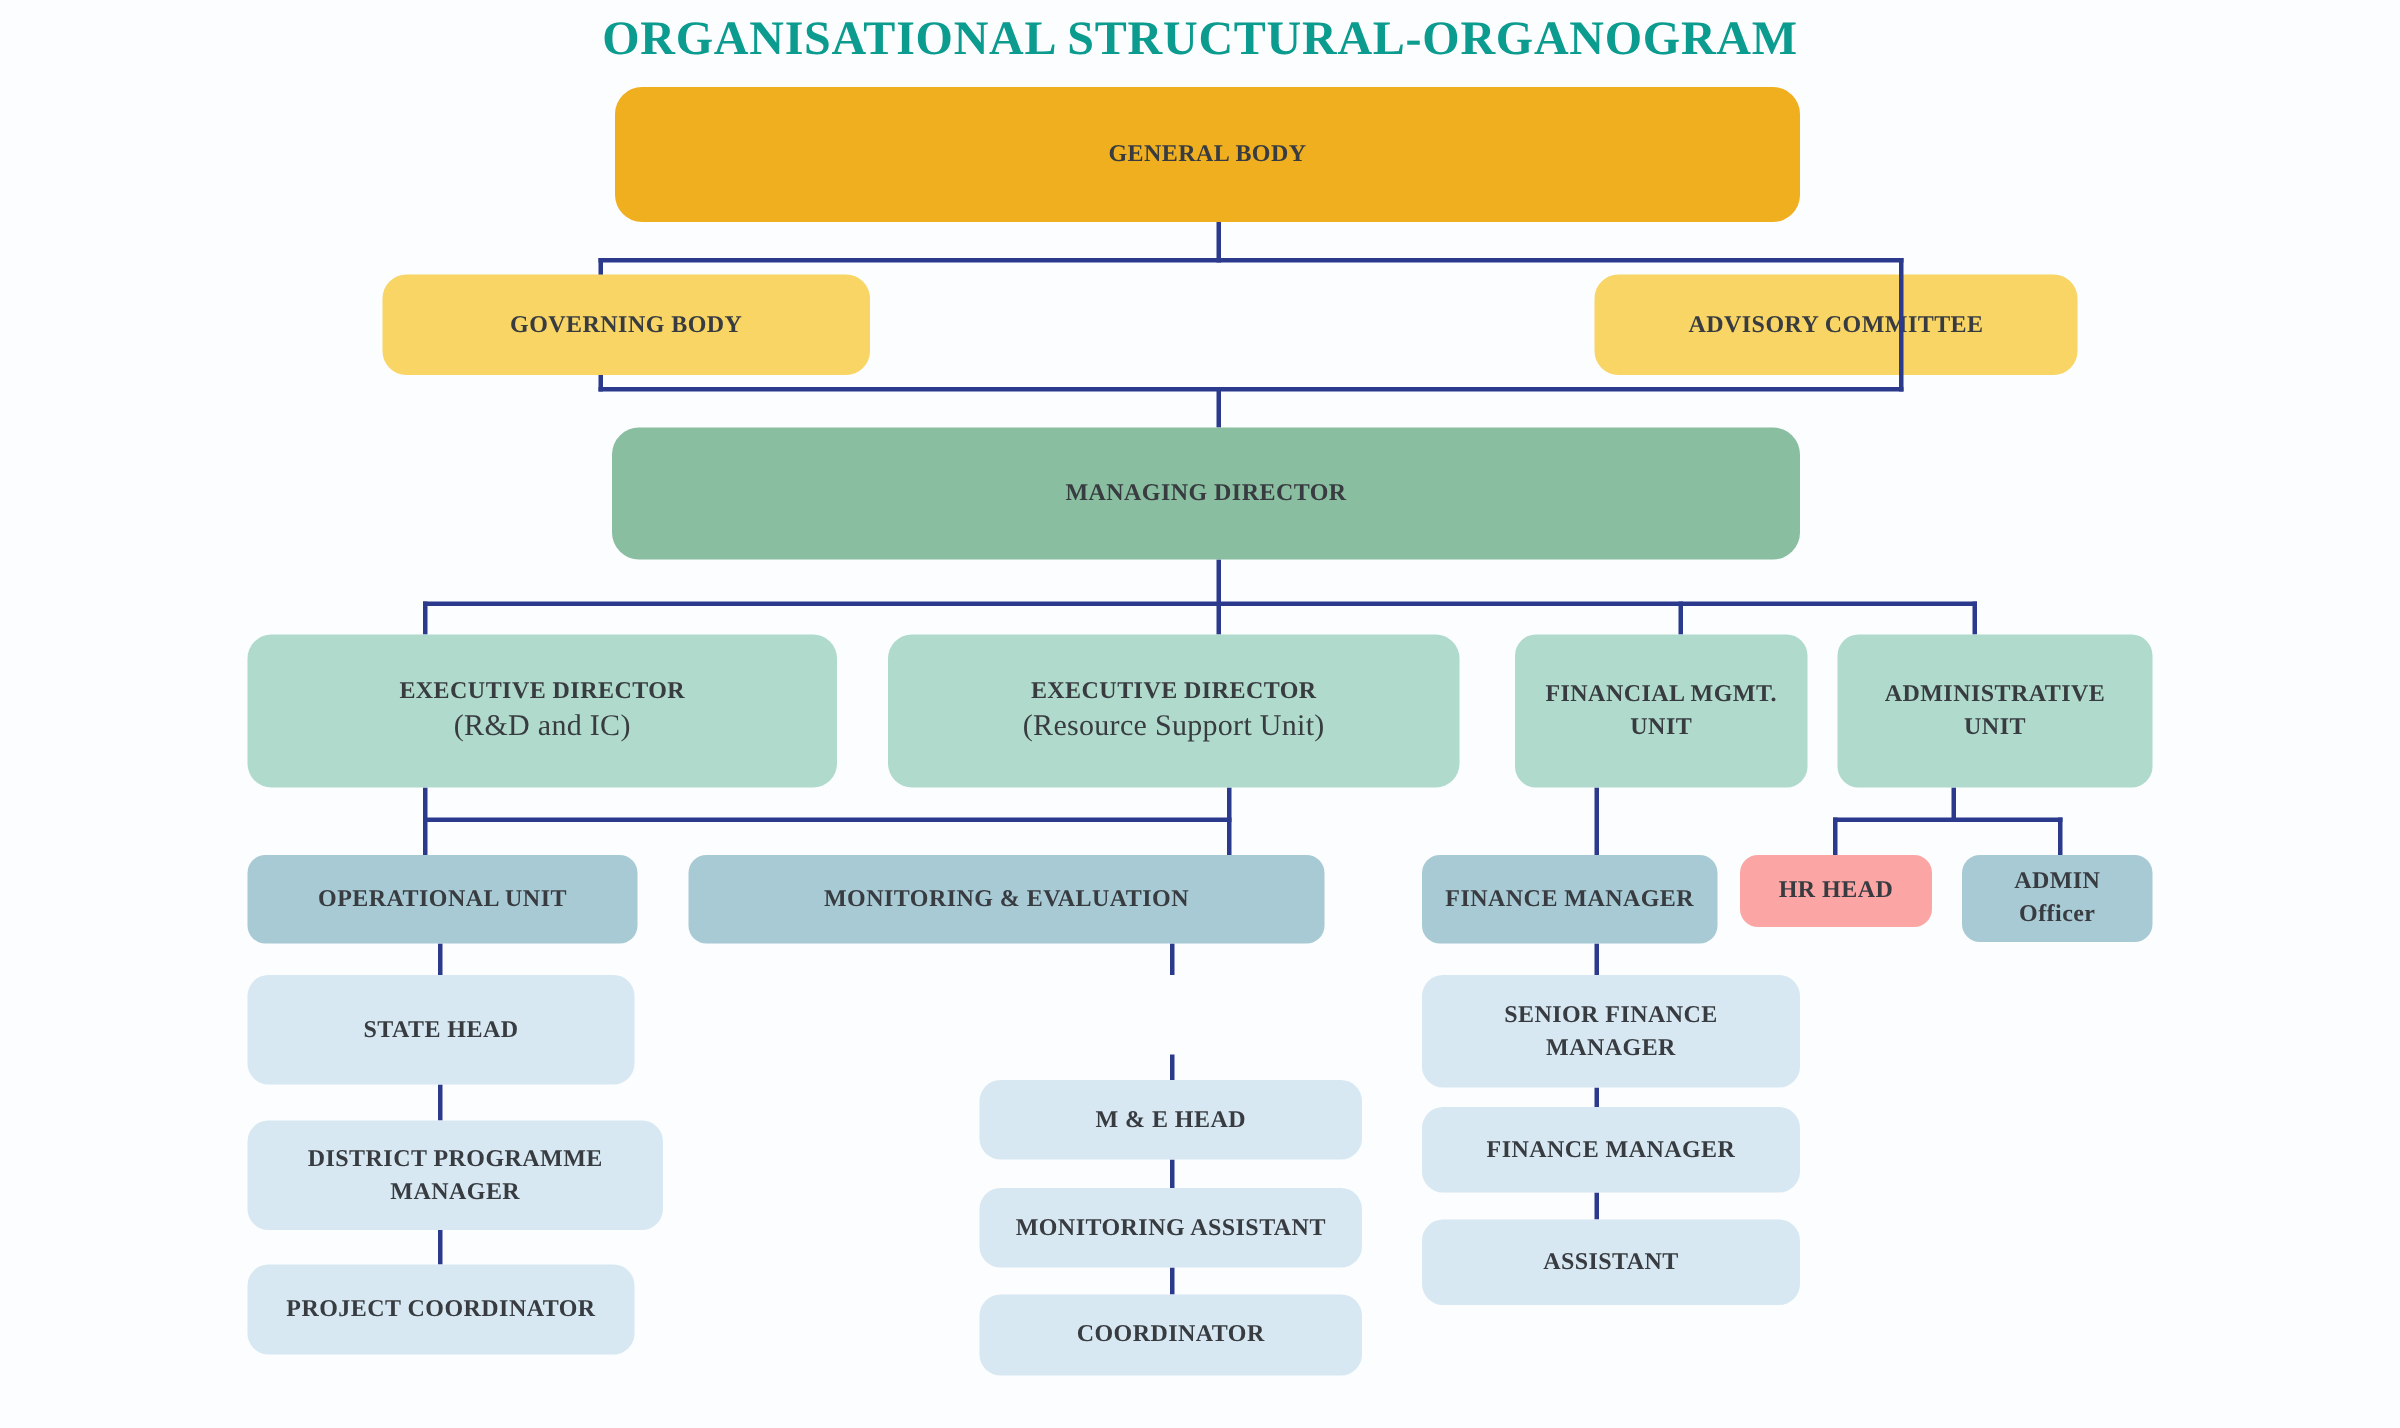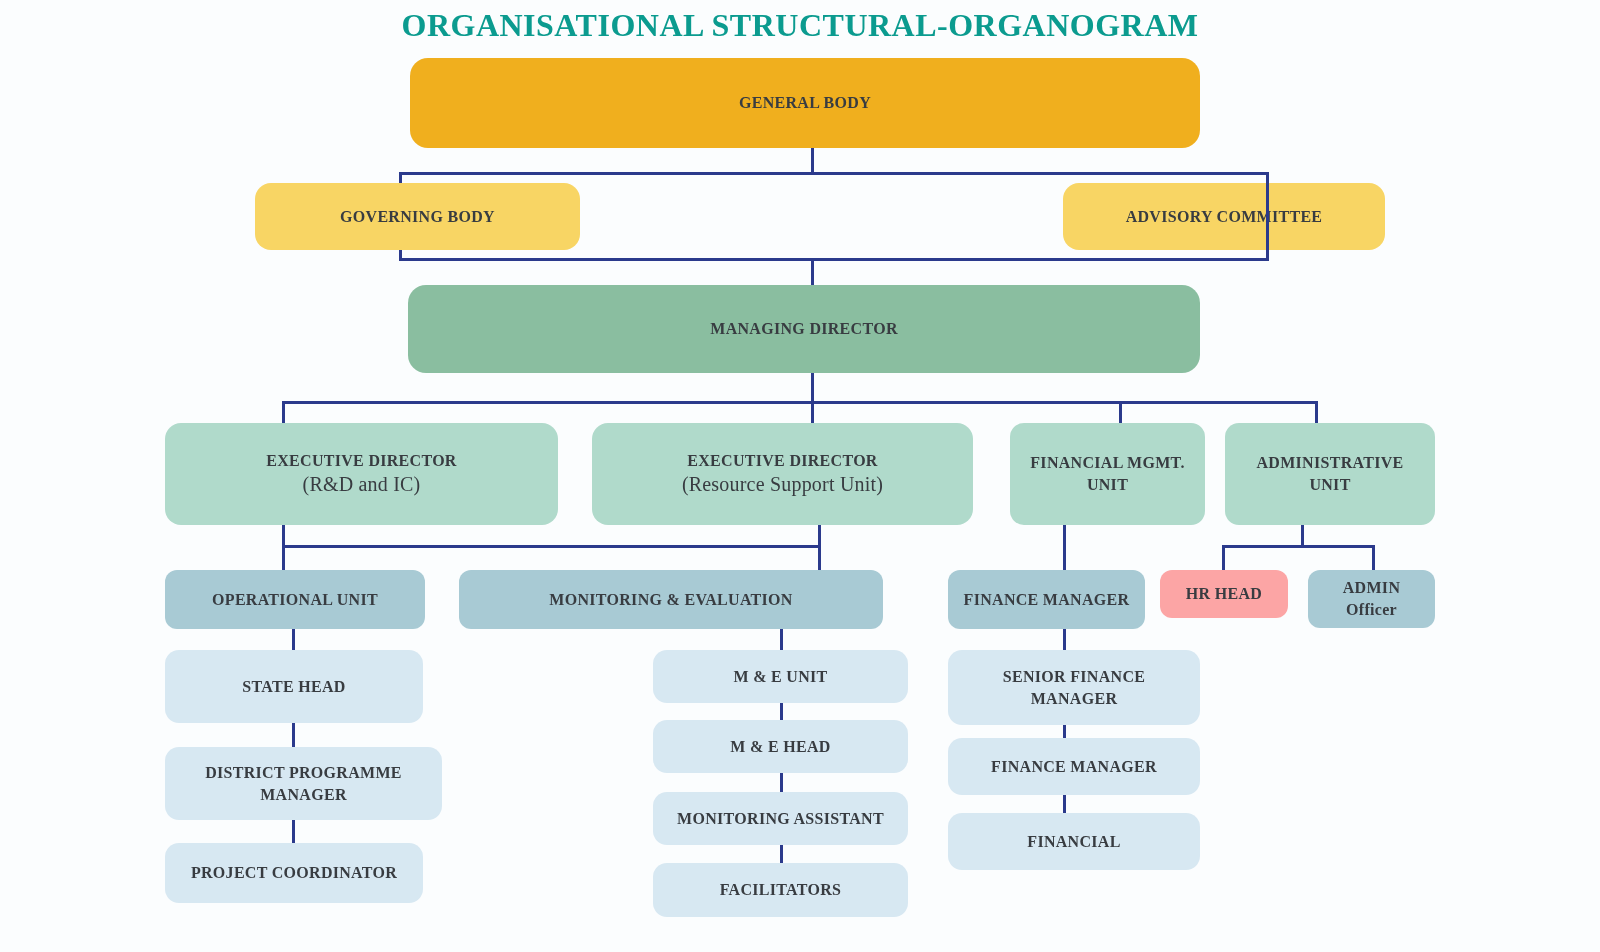--- a/index.html
+++ b/index.html
@@ -127,36 +127,33 @@
   <div class="node r14" style="left: 165px; top: 650px; width: 258px; height: 73px; background: rgb(215, 232, 242); color: rgb(56, 60, 65);">
     <span>STATE HEAD</span>
   </div>
   <div class="node r14" style="left: 165px; top: 747px; width: 277px; height: 73px; background: rgb(215, 232, 242); color: rgb(56, 60, 65);">
     <span>DISTRICT PROGRAMME MANAGER</span>
   </div>
   <div class="node r14" style="left: 165px; top: 843px; width: 258px; height: 60px; background: rgb(215, 232, 242); color: rgb(56, 60, 65);">
     <span>PROJECT COORDINATOR</span>
   </div>
 
-  <div class="node r14" style="left: 653px; top: 650px; width: 255px; height: 53px; background: rgb(215, 232, 242); color: rgb(56, 60, 65);">
-    <span>M &amp; E UNIT</span>
-  </div>
   <div class="node r14" style="left: 653px; top: 720px; width: 255px; height: 53px; background: rgb(215, 232, 242); color: rgb(56, 60, 65);">
     <span>M &amp; E HEAD</span>
   </div>
   <div class="node r14" style="left: 653px; top: 792px; width: 255px; height: 53px; background: rgb(215, 232, 242); color: rgb(56, 60, 65);">
     <span>MONITORING ASSISTANT</span>
   </div>
   <div class="node r14" style="left: 653px; top: 863px; width: 255px; height: 54px; background: rgb(215, 232, 242); color: rgb(56, 60, 65);">
-    <span>FACILITATORS</span>
+    <span>COORDINATOR</span>
   </div>
 
   <div class="node r14" style="left: 948px; top: 650px; width: 252px; height: 75px; background: rgb(215, 232, 242); color: rgb(56, 60, 65);">
     <span>SENIOR FINANCE MANAGER</span>
   </div>
   <div class="node r14" style="left: 948px; top: 738px; width: 252px; height: 57px; background: rgb(215, 232, 242); color: rgb(56, 60, 65);">
     <span>FINANCE MANAGER</span>
   </div>
   <div class="node r14" style="left: 948px; top: 813px; width: 252px; height: 57px; background: rgb(215, 232, 242); color: rgb(56, 60, 65);">
-    <span>FINANCIAL</span>
+    <span>ASSISTANT</span>
   </div>
 
 </div>
 
 </body></html>

